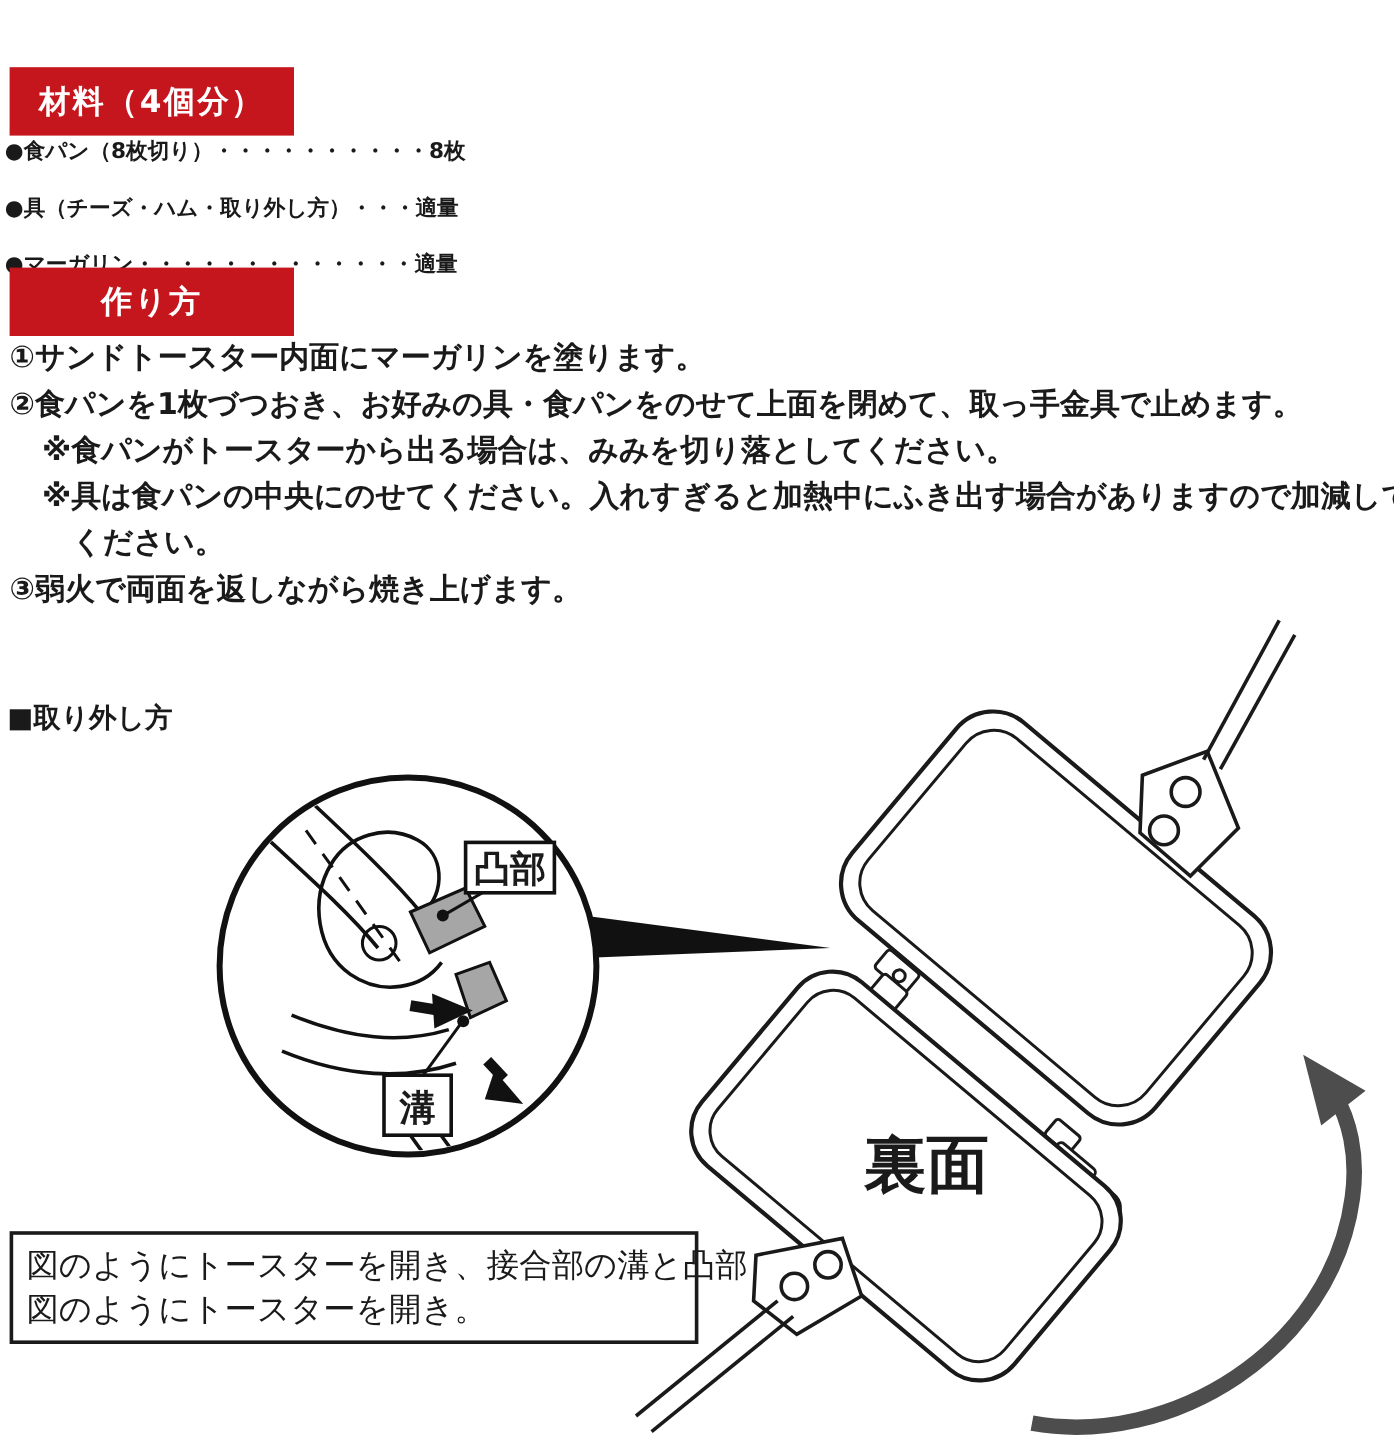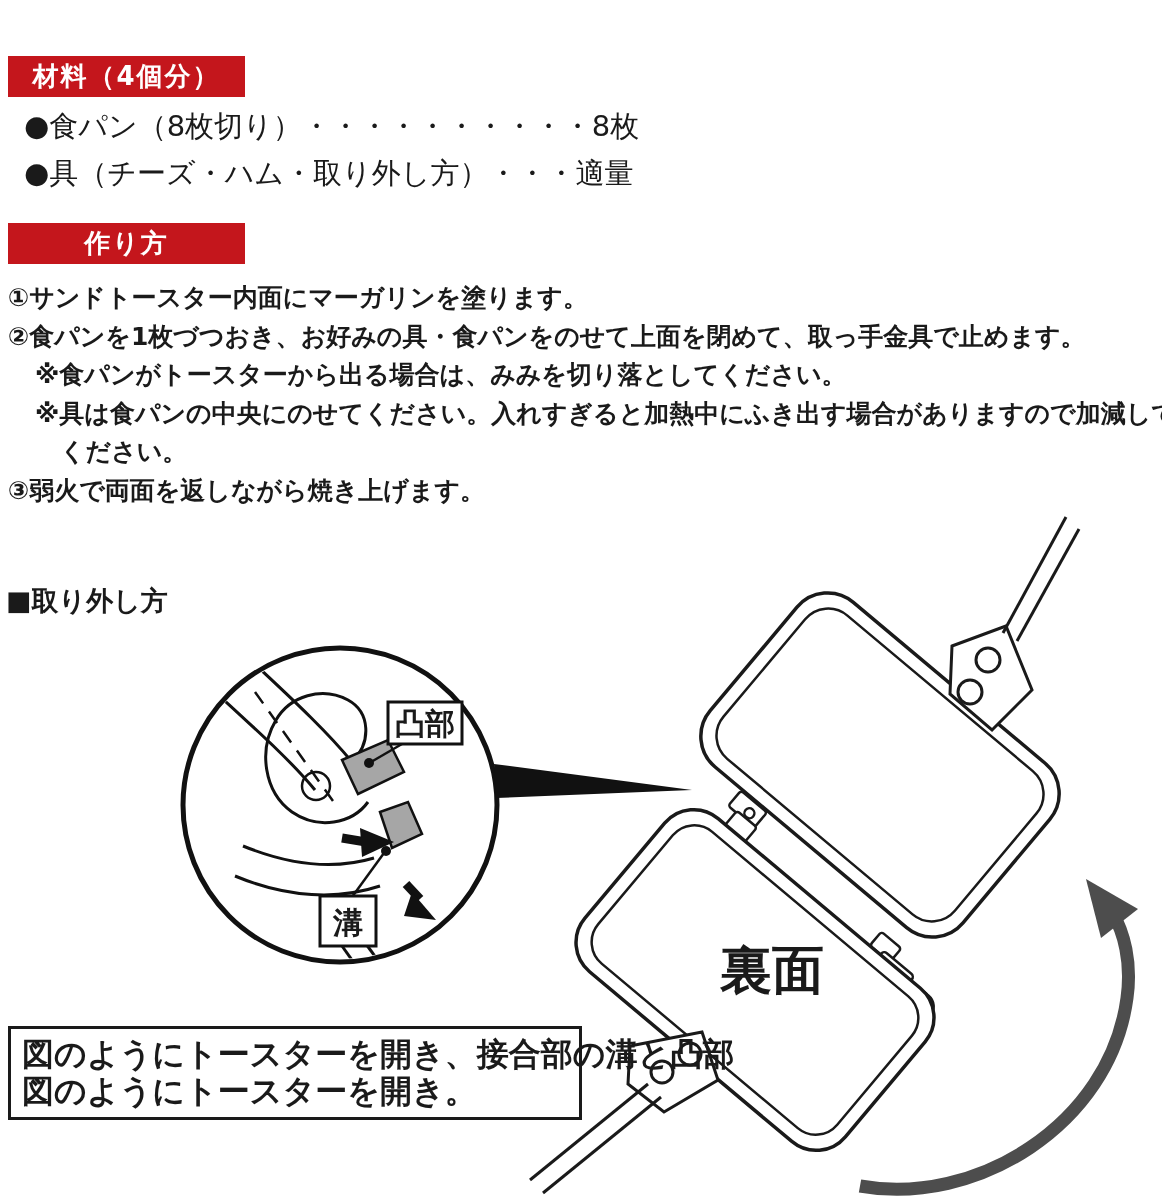--- a/index.html
+++ b/index.html
@@ -2,35 +2,35 @@
 <html><head>
 <meta charset="utf-8">
 <style>
   html,body { margin:0; padding:0; background:#fff; }
   .page {
     position:relative; width:1162px; height:1200px; background:#ffffff;
     font-family:"DejaVu Sans", sans-serif; color:#1a1a1a; overflow:hidden;
   }
   .title { position:absolute; left:8px; top:6px; font-size:31px; font-weight:700; letter-spacing:.5px; }
   .badge {
-    position:absolute; left:8px; width:237px; height:41px; background:#c4161c; color:#ffffff;
+    position:absolute; left:8px; width:237px; height:57px; background:#c4161c; color:#ffffff;
     font-size:26px; font-weight:700; display:flex; align-items:center; justify-content:center; letter-spacing:2px;
   }
   .badge.materials { top:56px; }
   .badge.howto { top:223px; }
-  .ingredients { position:absolute; left:24px; top:103px; font-size:29px; font-weight:400; line-height:47px; white-space:nowrap; }
+  .ingredients { position:absolute; left:4px; top:103px; font-size:18px; font-weight:700; line-height:47px; white-space:nowrap; }
   .steps { position:absolute; left:8px; top:279px; font-size:25px; font-weight:600; line-height:38.5px; white-space:nowrap; }
   .steps .indent1 { padding-left:27px; }
   .steps .indent2 { padding-left:52px; }
-  .removal-heading { position:absolute; left:6px; top:583px; font-size:27px; font-weight:700; }
+  .removal-heading { position:absolute; left:6px; top:583px; font-size:23px; font-weight:700; }
   .diagram { position:absolute; left:0; top:0; width:1162px; height:1200px; }
   .diagram text { font-family:"DejaVu Sans", sans-serif; fill:#1a1a1a; }
   .note-box {
     position:absolute; left:8px; top:1026px; width:546px; background:#ffffff;
-    border:3px solid #1a1a1a; padding:7px 11px; font-size:32px; font-weight:700; line-height:37px; white-space:nowrap;
+    border:3px solid #1a1a1a; padding:7px 11px; font-size:27px; font-weight:400; line-height:37px; white-space:nowrap;
   }
 </style>
 </head>
 <body>
 
 <div class="page">
 
   <svg class="diagram" viewBox="0 0 1162 1200" aria-hidden="true">
     <defs>
       <clipPath id="insetClip">
@@ -136,20 +136,21 @@
       <polygon points="1086,879 1138,909 1101,938" fill="#4d4d4d"></polygon>
     </g>
   </svg>
 
 
   <div class="badge materials">材料（4個分）</div>
 
   <div class="ingredients">
     <div>●食パン（8枚切り）・・・・・・・・・・8枚</div>
     <div>●具（チーズ・ハム・取り外し方）・・・適量</div>
+    <div>●マーガリン・・・・・・・・・・・・・適量</div>
   </div>
 
   <div class="badge howto">作り方</div>
 
   <div class="steps">
     <div>①サンドトースター内面にマーガリンを塗ります。</div>
     <div>②食パンを1枚づつおき、お好みの具・食パンをのせて上面を閉めて、取っ手金具で止めます。</div>
     <div class="indent1">※食パンがトースターから出る場合は、みみを切り落としてください。</div>
     <div class="indent1">※具は食パンの中央にのせてください。入れすぎると加熱中にふき出す場合がありますので加減して</div>
     <div class="indent2">ください。</div>

